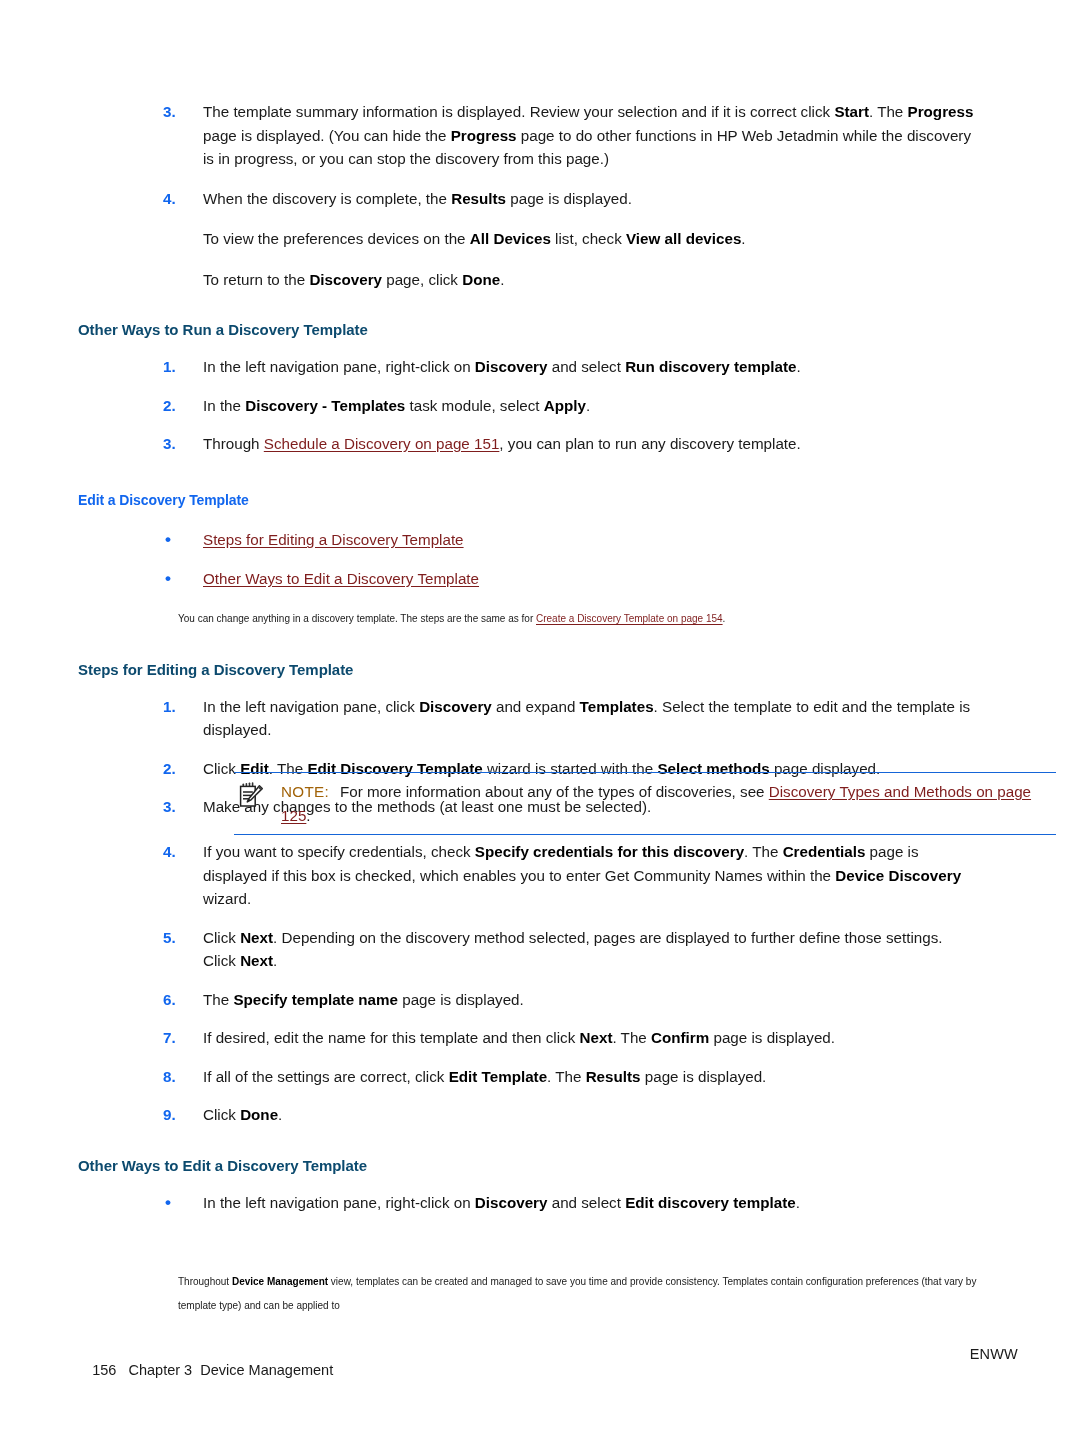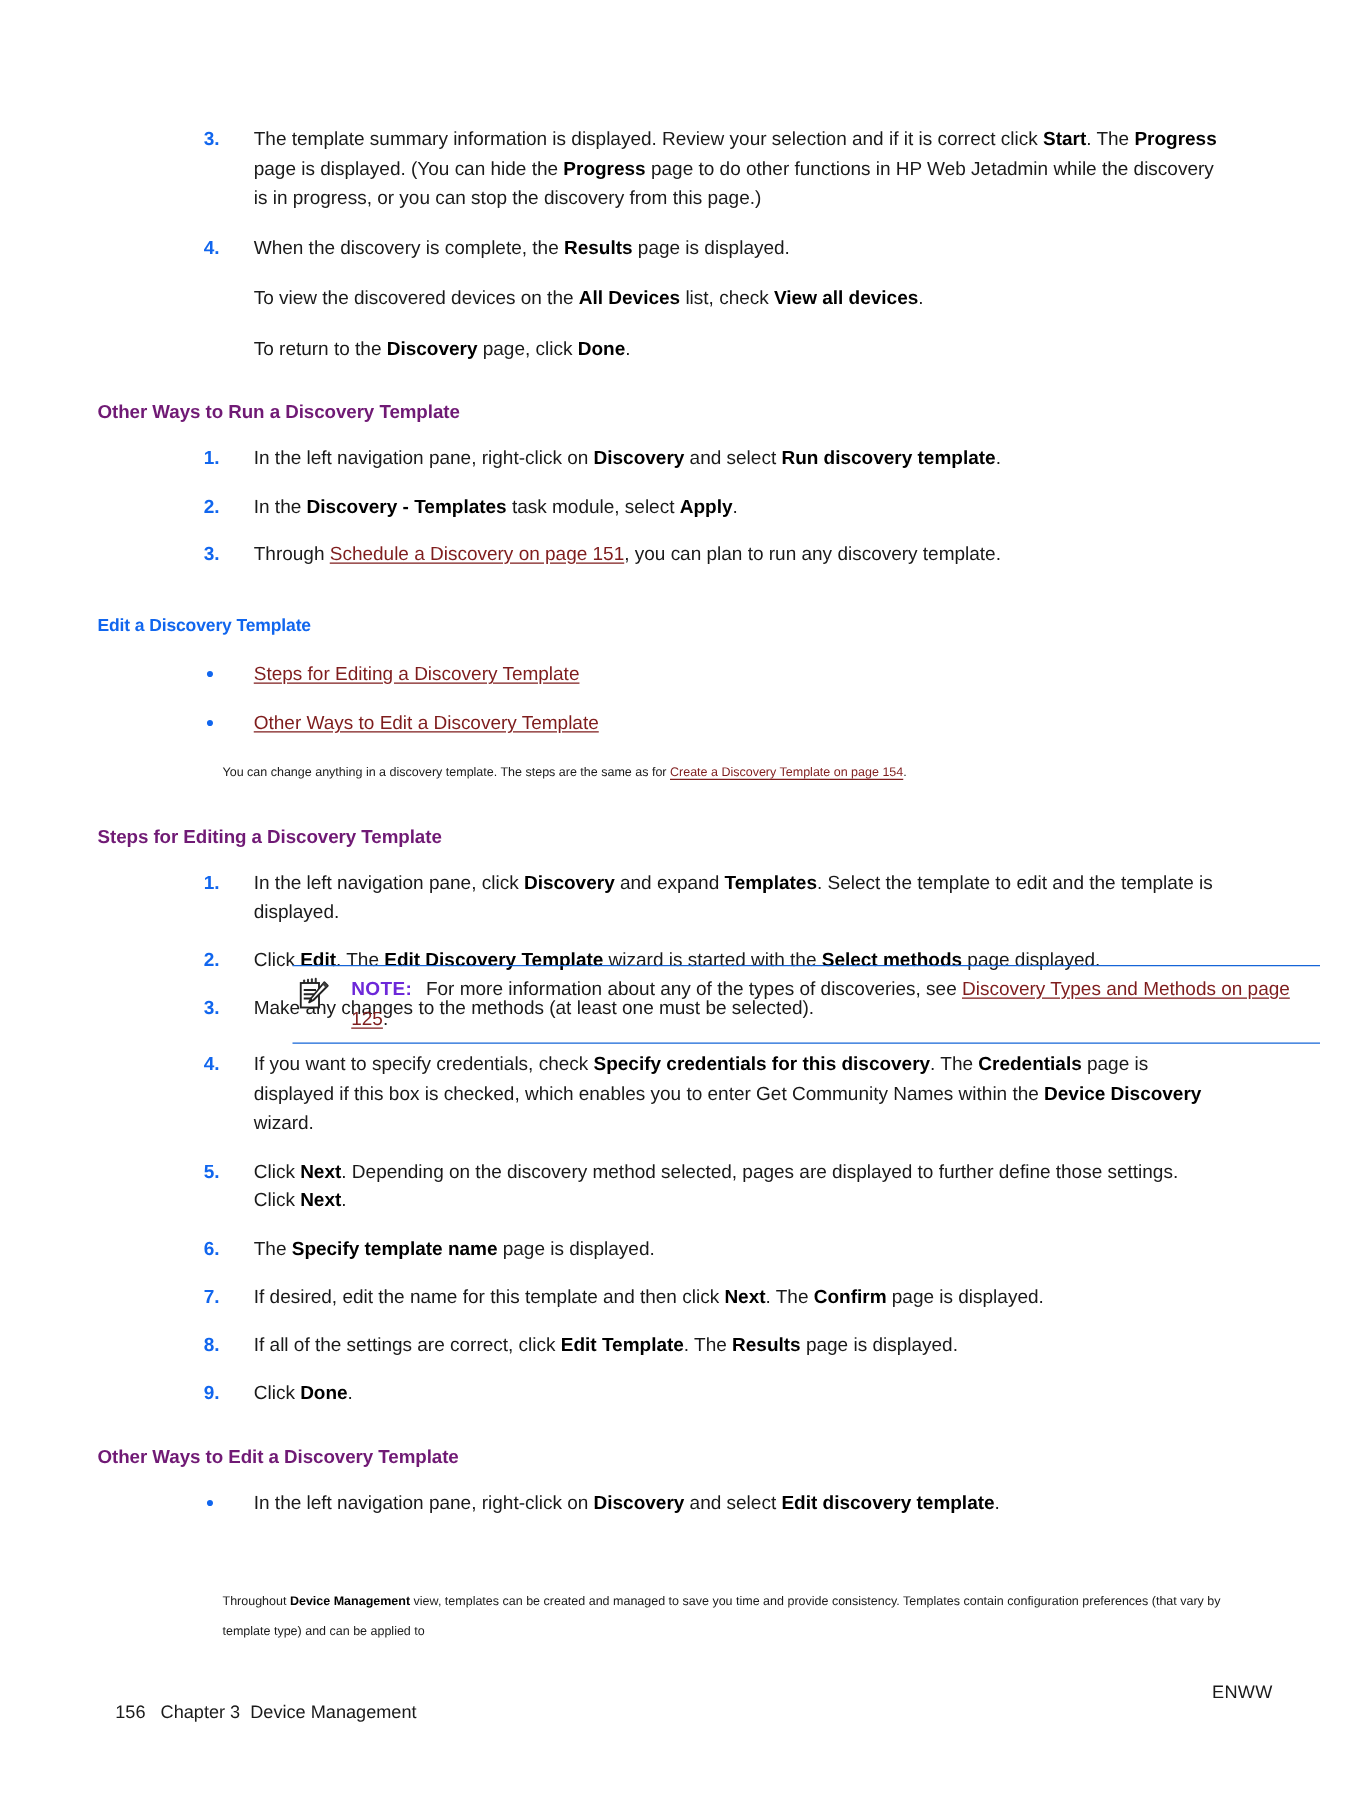--- a/index.html
+++ b/index.html
@@ -35,21 +35,21 @@
     font-weight: bold;
     color: #1166EE;
     margin: 0;
     padding: 0;
     letter-spacing: -0.1px;
     line-height: 1.2;
   }
   h2.sub-title {
     font-size: 15px;
     font-weight: bold;
-    color: #701a75;
+    color: #0c4a6e;
     margin: 0;
     padding: 0;
     letter-spacing: -0.05px;
     line-height: 1.2;
   }
   .sp-h1-before { height: 36px; }
   .sp-h1-after  { height: 20px; }
   .sp-h2-before { height: 30px; }
   .sp-h2-after  { height: 16px; }
   .sp-para      { height: 17px; }
@@ -129,22 +129,22 @@
     color: #1a1a1a;
   }
   .note-icon {
     position: absolute;
     left: 2px;
     top: 1px;
     width: 30px;
     height: 30px;
   }
   .note-label {
-    font-weight: bold;
-    color: #6d28d9;
+    font-weight: normal;
+    color: #a16207;
     letter-spacing: 0.3px;
     margin-right: 11px;
   }
 
   
   .footer {
     position: absolute;
     left: 68px;
     right: 62px;
     top: 1346px;
@@ -174,21 +174,21 @@
       <div class="sp-item"></div>
 
       <div class="li">
         <span class="marker">4.</span>
         <span><span>When the discovery is complete, the </span><b>Results</b><span> page is displayed.</span></span>
       </div>
     </div>
 
     <div class="sp-para"></div>
 
-    <div class="sub-para"><span>To view the discovered devices on the </span><b>All Devices</b><span> list, check </span><b>View all devices</b><span>.</span></div>
+    <div class="sub-para"><span>To view the preferences devices on the </span><b>All Devices</b><span> list, check </span><b>View all devices</b><span>.</span></div>
 
     <div class="sp-para"></div>
 
     <div class="sub-para"><span>To return to the </span><b>Discovery</b><span> page, click </span><b>Done</b><span>.</span></div>
 
     <div class="sp-h2-before"></div>
     <h2 class="sub-title">Other Ways to Run a Discovery Template</h2>
     <div class="sp-h2-after"></div>
 
     <div class="list">

